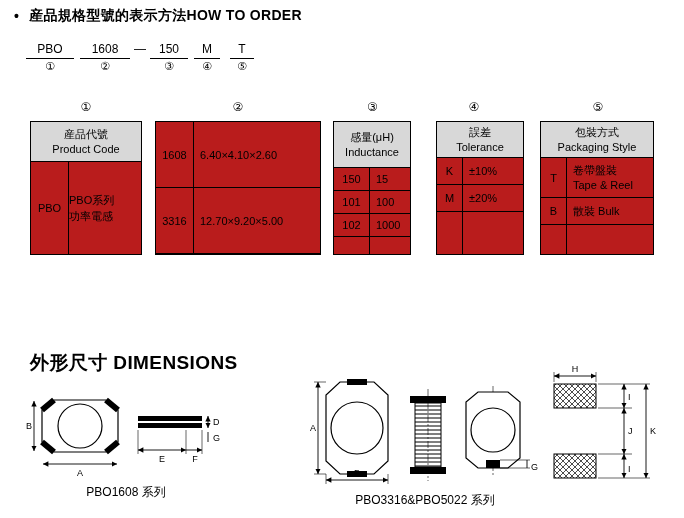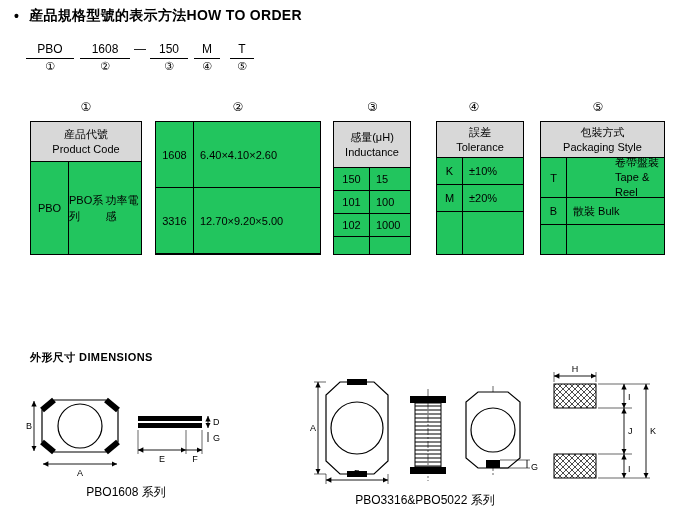--- a/index.html
+++ b/index.html
@@ -8,33 +8,33 @@
 
   .title { position:absolute; left:14px; top:7px; font-size:14px; font-weight:bold; display:flex; align-items:center; gap:10px; letter-spacing:.3px; }
 
   .oc-part { position:absolute; top:42px; text-align:center; font-size:12px; }
   .oc-code { display:block; padding-bottom:2px; border-bottom:1px solid #000; }
   .oc-num  { margin-top:5px; font-size:11px; }
   .oc-dash { position:absolute; top:42px; font-size:12px; }
 
   .tblnum { position:absolute; top:100px; text-align:center; font-size:12px; }
 
-  .tbl { position:absolute; top:121px; height:134px; border:1px solid #000; display:flex; flex-direction:column; background:#22c55e; }
+  .tbl { position:absolute; top:121px; height:134px; border:1px solid #000; display:flex; flex-direction:column; background:#b91c1c; }
   .thead { background:#d8d8d8; border-bottom:1px solid #000; display:flex; flex-direction:column; align-items:center; justify-content:center; text-align:center; line-height:1.35; flex:none; }
   .tbody { flex:1; display:flex; flex-direction:column; }
   .trow { display:flex; border-bottom:1px solid #000; align-items:stretch; flex:none; }
   .trow.grow { flex:1; }
   .trow.noline { border-bottom:none; }
   .tfill { flex:1; display:flex; }
   .tl { display:flex; align-items:center; justify-content:center; border-right:1px solid #000; flex:none; }
   .tr2 { flex:1; display:flex; align-items:center; padding-left:6px; }
-  .trc { flex:1; display:flex; flex-direction:row; align-items:center; justify-content:center; line-height:1.5; }
-  .trl { flex:1; display:flex; flex-direction:column; justify-content:center; padding-left:6px; line-height:1.35;margin-left:42px; }
-
-  .sec2-title { position:absolute; left:30px; top:350px; font-size:11px; font-weight:bold; letter-spacing:.4px; }
+  .trc { flex:1; display:flex; flex-direction:column; align-items:flex-start; justify-content:center; line-height:1.5; }
+  .trl { flex:1; display:flex; flex-direction:column; justify-content:center; padding-left:6px; line-height:1.35; }
+
+  .sec2-title { position:absolute; left:30px; top:350px; font-size:19px; font-weight:bold; letter-spacing:.4px; }
 
   .drawing { position:absolute; }
   .caption { position:absolute; text-align:center; font-size:12px; }
   svg text { font-family:"Liberation Sans","DejaVu Sans",sans-serif; fill:#000; }
 </style>
 </head>
 <body>
 
 <div class="page">
 
@@ -139,21 +139,21 @@
         <div class="tl" style="width:26px">M</div>
         <div class="tr2">±20%</div>
       </div>
       <div class="tfill">
         <div class="tl" style="width:26px"></div>
         <div class="tr2"></div>
       </div>
     </div>
   </div>
 
-  <div class="tbl" style="left:540px;width:125px">
+  <div class="tbl" style="left:540px;width:114px">
     <div class="thead" style="height:36px">
       <div>包裝方式</div>
       <div>Packaging Style</div>
     </div>
     <div class="tbody">
       <div class="trow" style="height:40px">
         <div class="tl" style="width:26px">T</div>
         <div class="trl">
           <div>卷帶盤裝</div>
           <div>Tape &amp; Reel</div>

